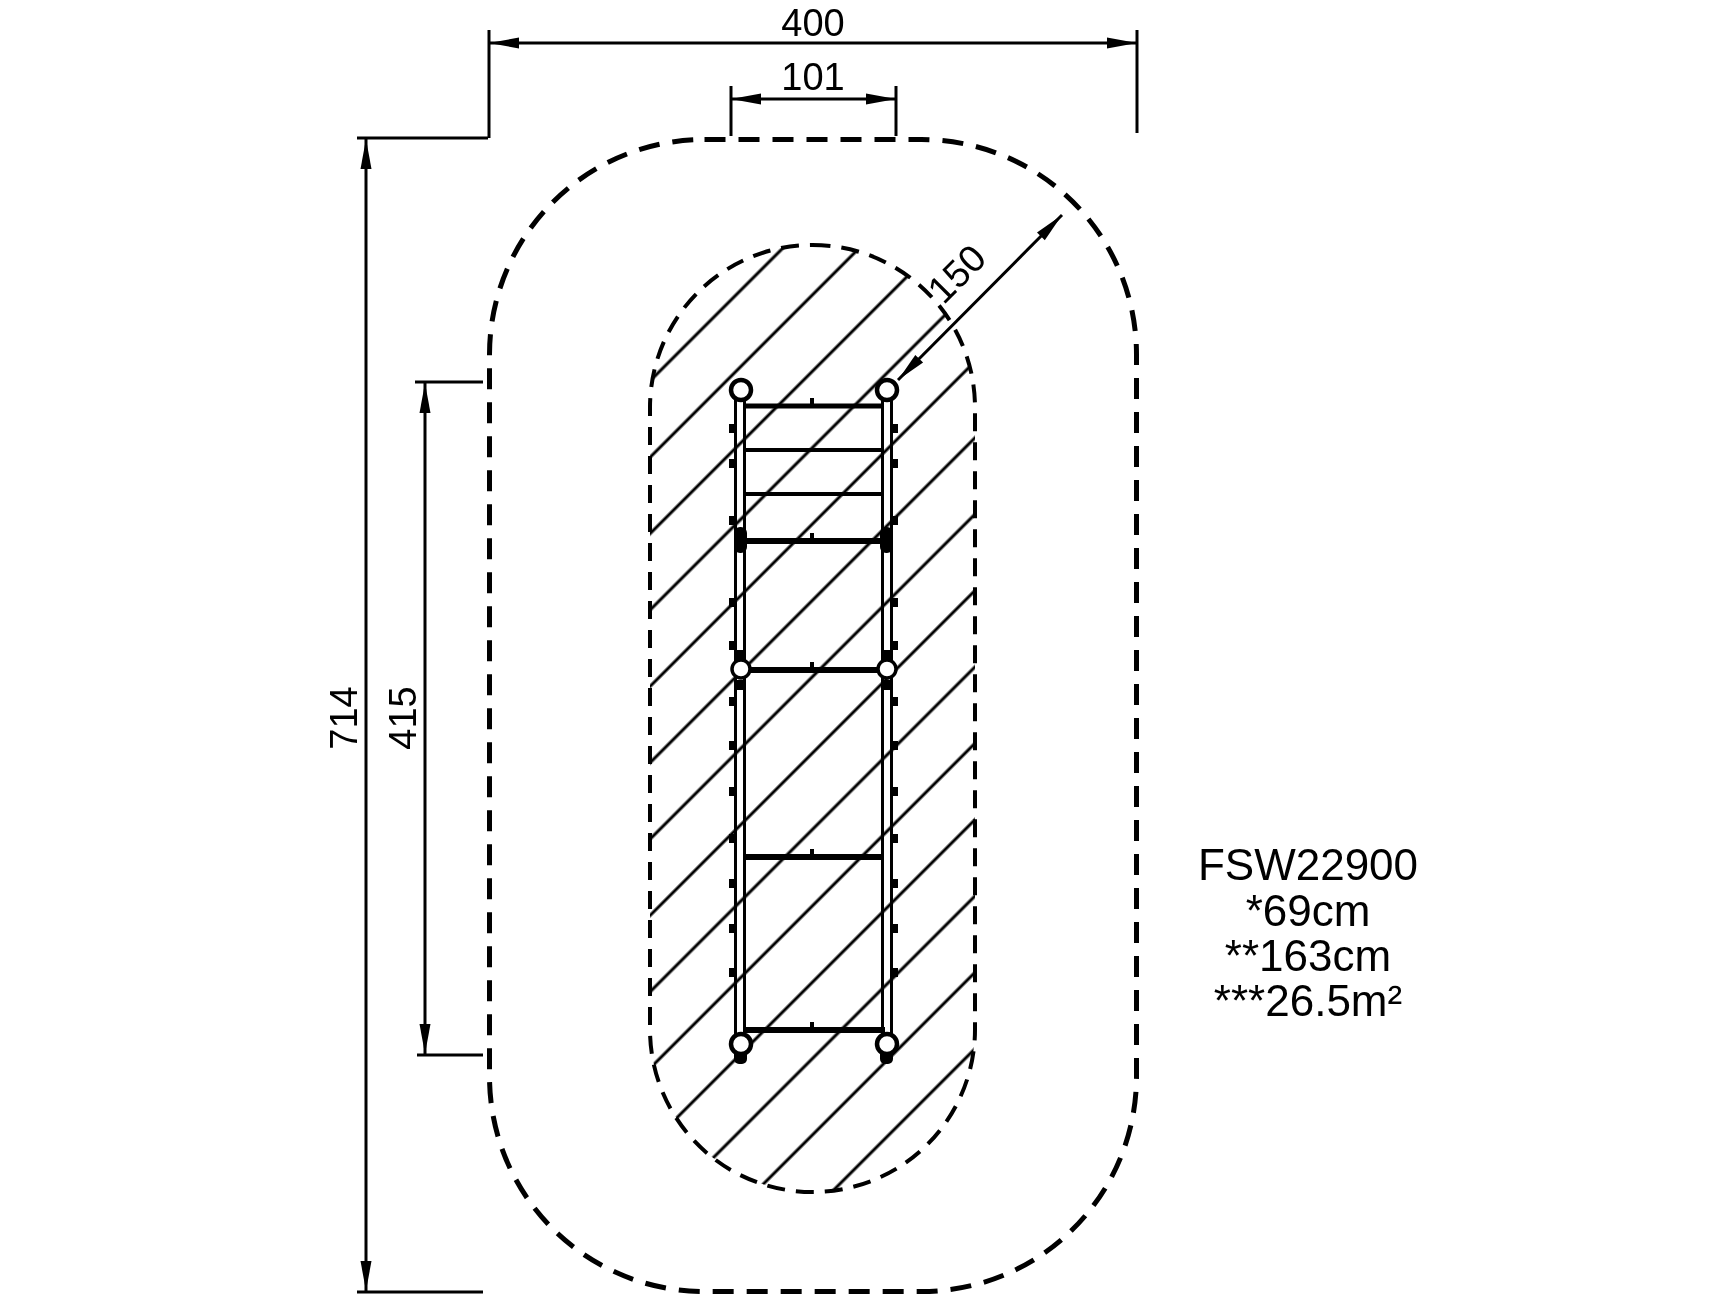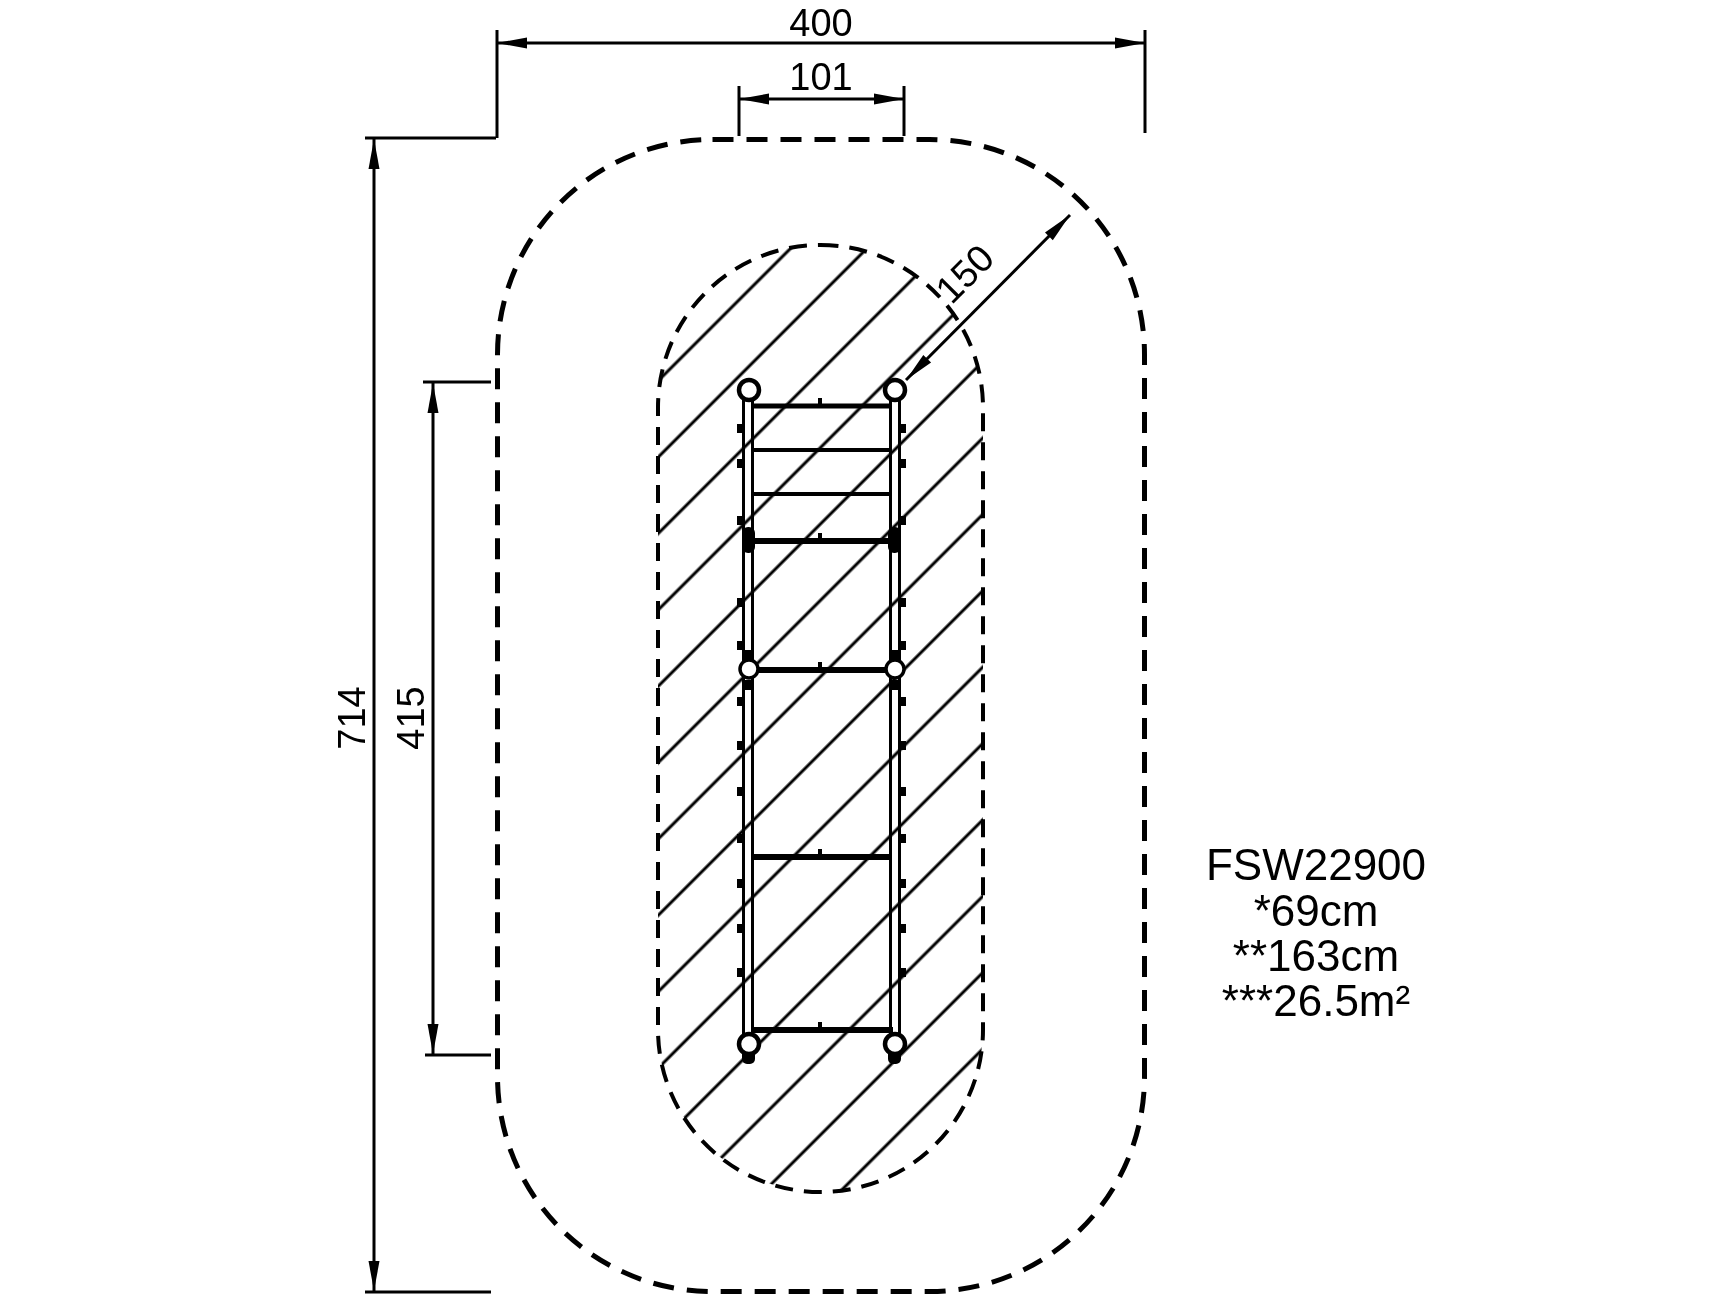--- a/index.html
+++ b/index.html
@@ -1,16 +1,16 @@
 <!DOCTYPE html>
 <html><head>
 <meta charset="utf-8">
 <style>
   html,body{margin:0;padding:0;background:#ffffff;}
-  .sheet{position:relative;width:1450px;height:1297px;background:#ffffff;overflow:hidden;margin-left:8px;}
+  .sheet{position:relative;width:1450px;height:1297px;background:#ffffff;overflow:hidden;}
   svg{display:block;}
   svg text{font-family:"Liberation Sans","DejaVu Sans",sans-serif;fill:#000000;}
   .dim-text{font-size:38px;}
   .product-text{font-size:44px;}
   .stroke{stroke:#000000;fill:none;}
   .arrow{fill:#000000;stroke:none;}
 </style>
 </head>
 <body>
 

